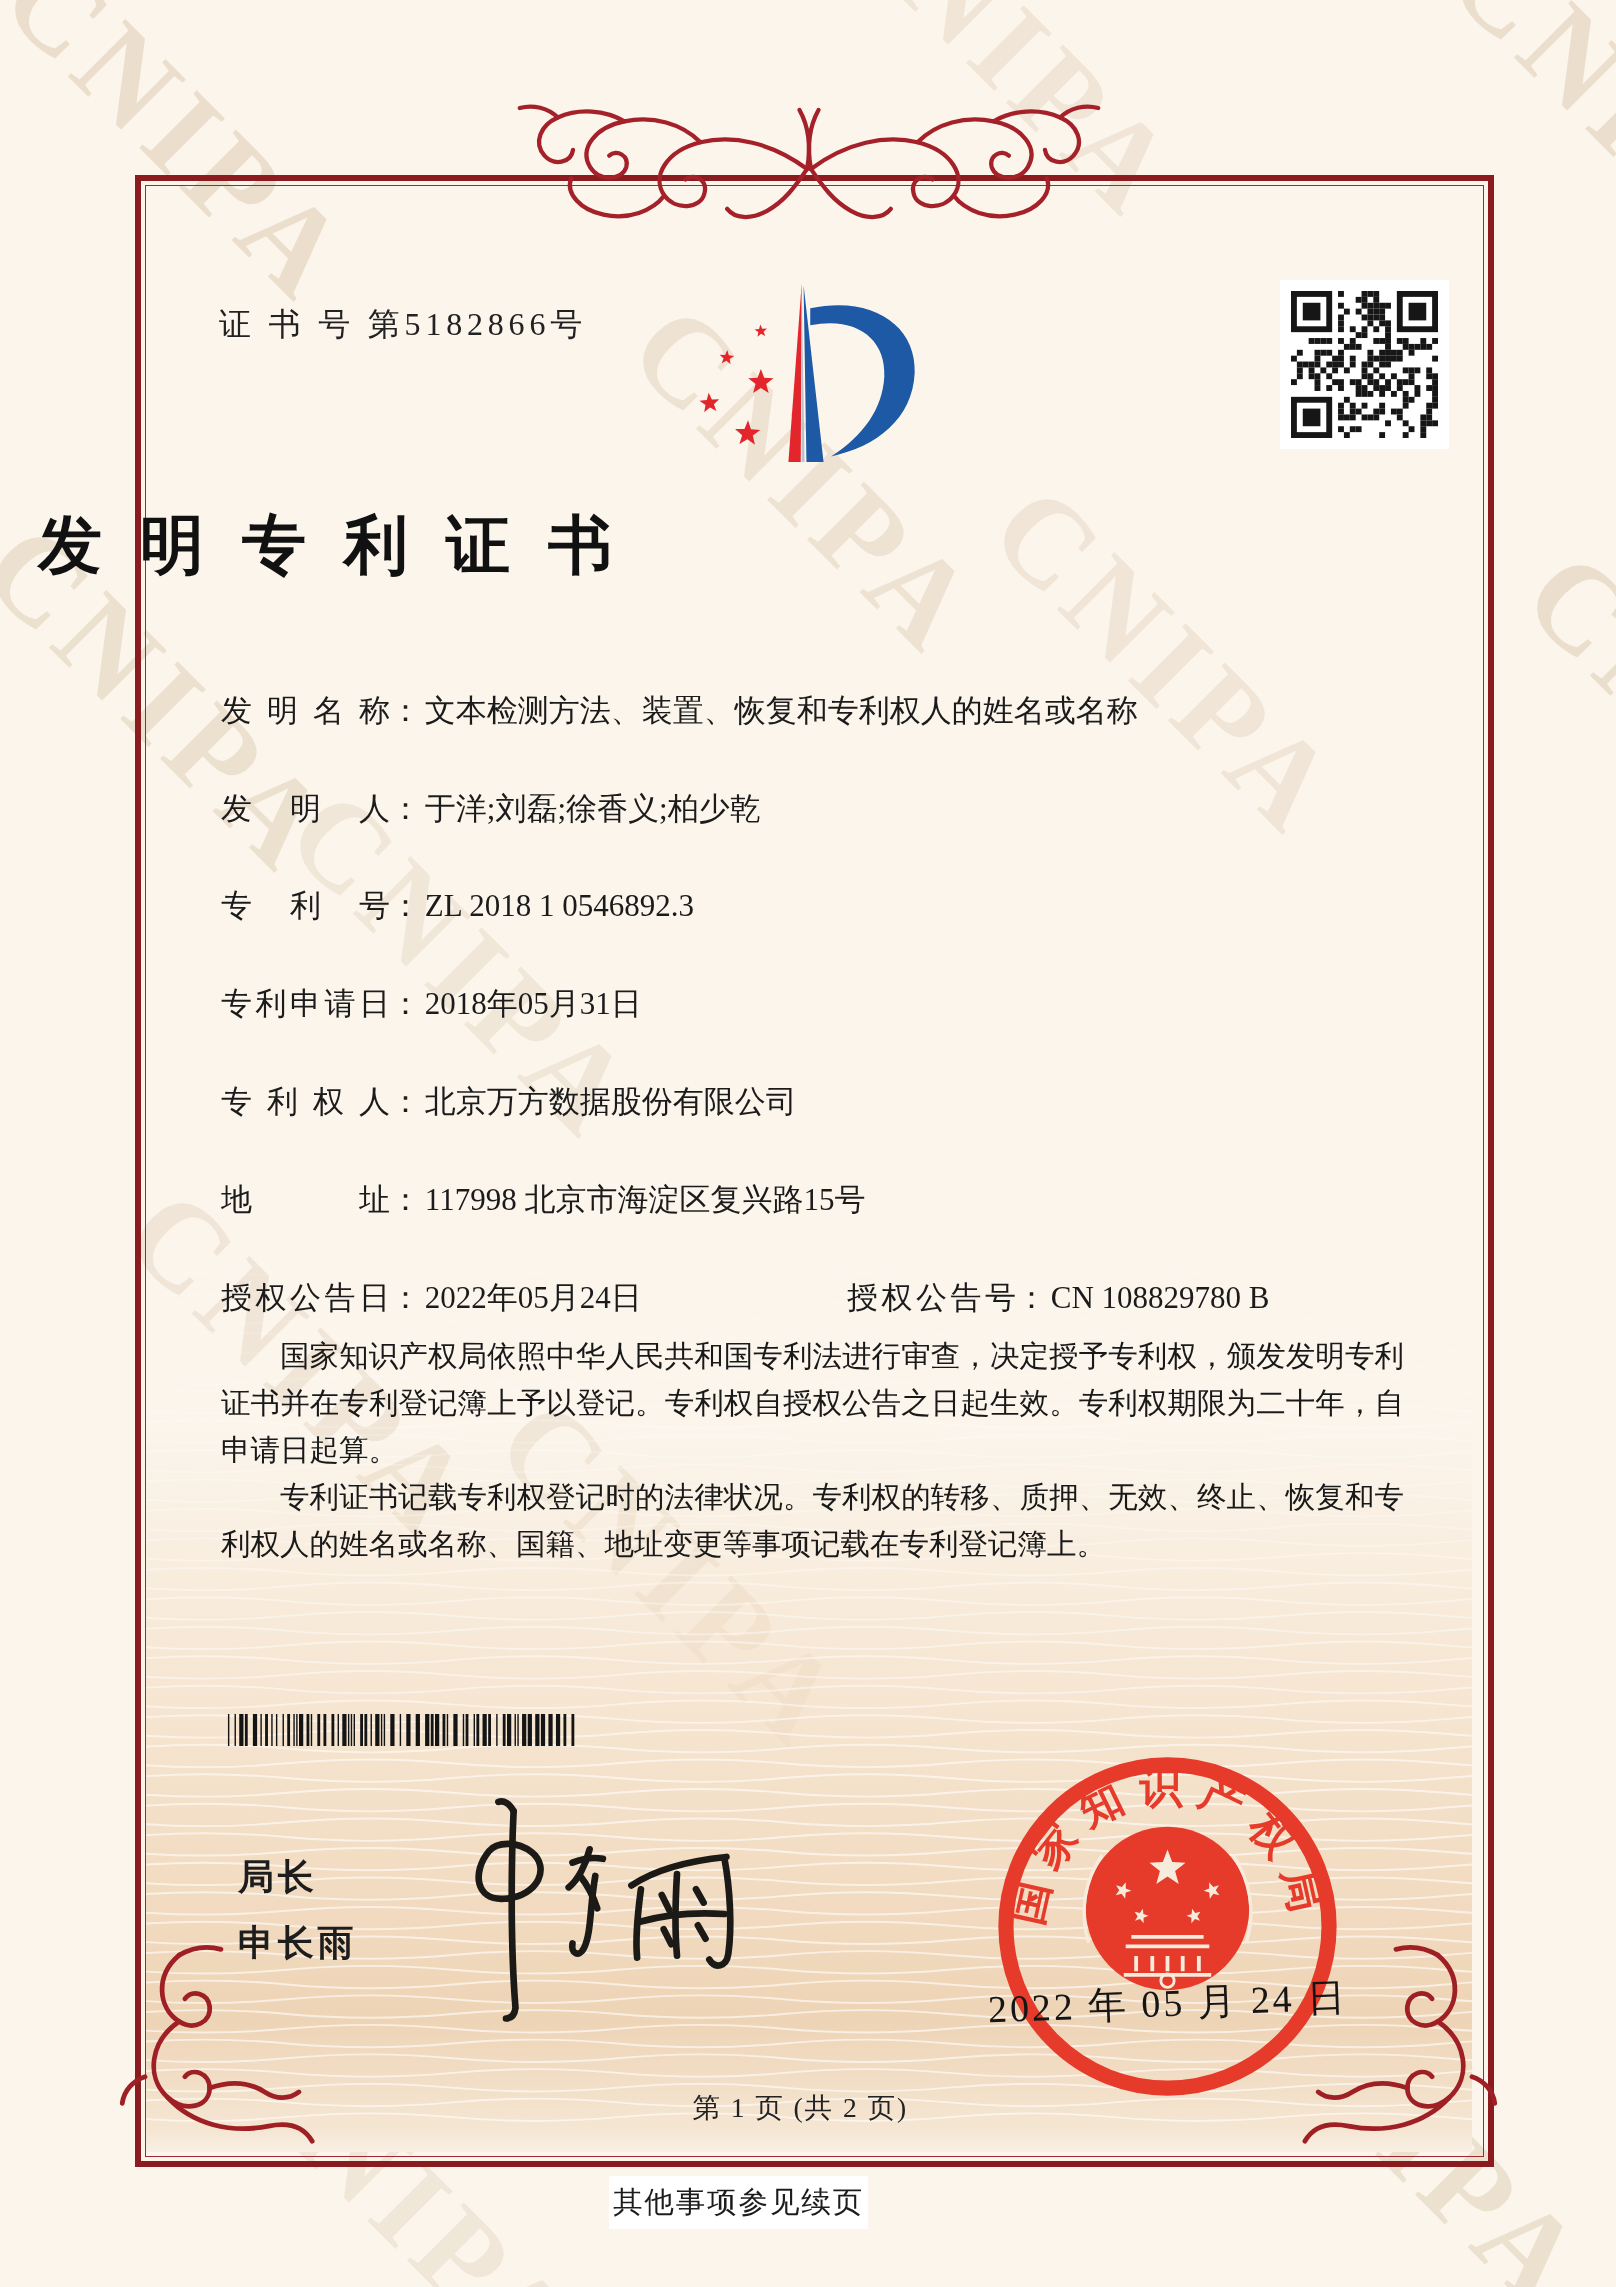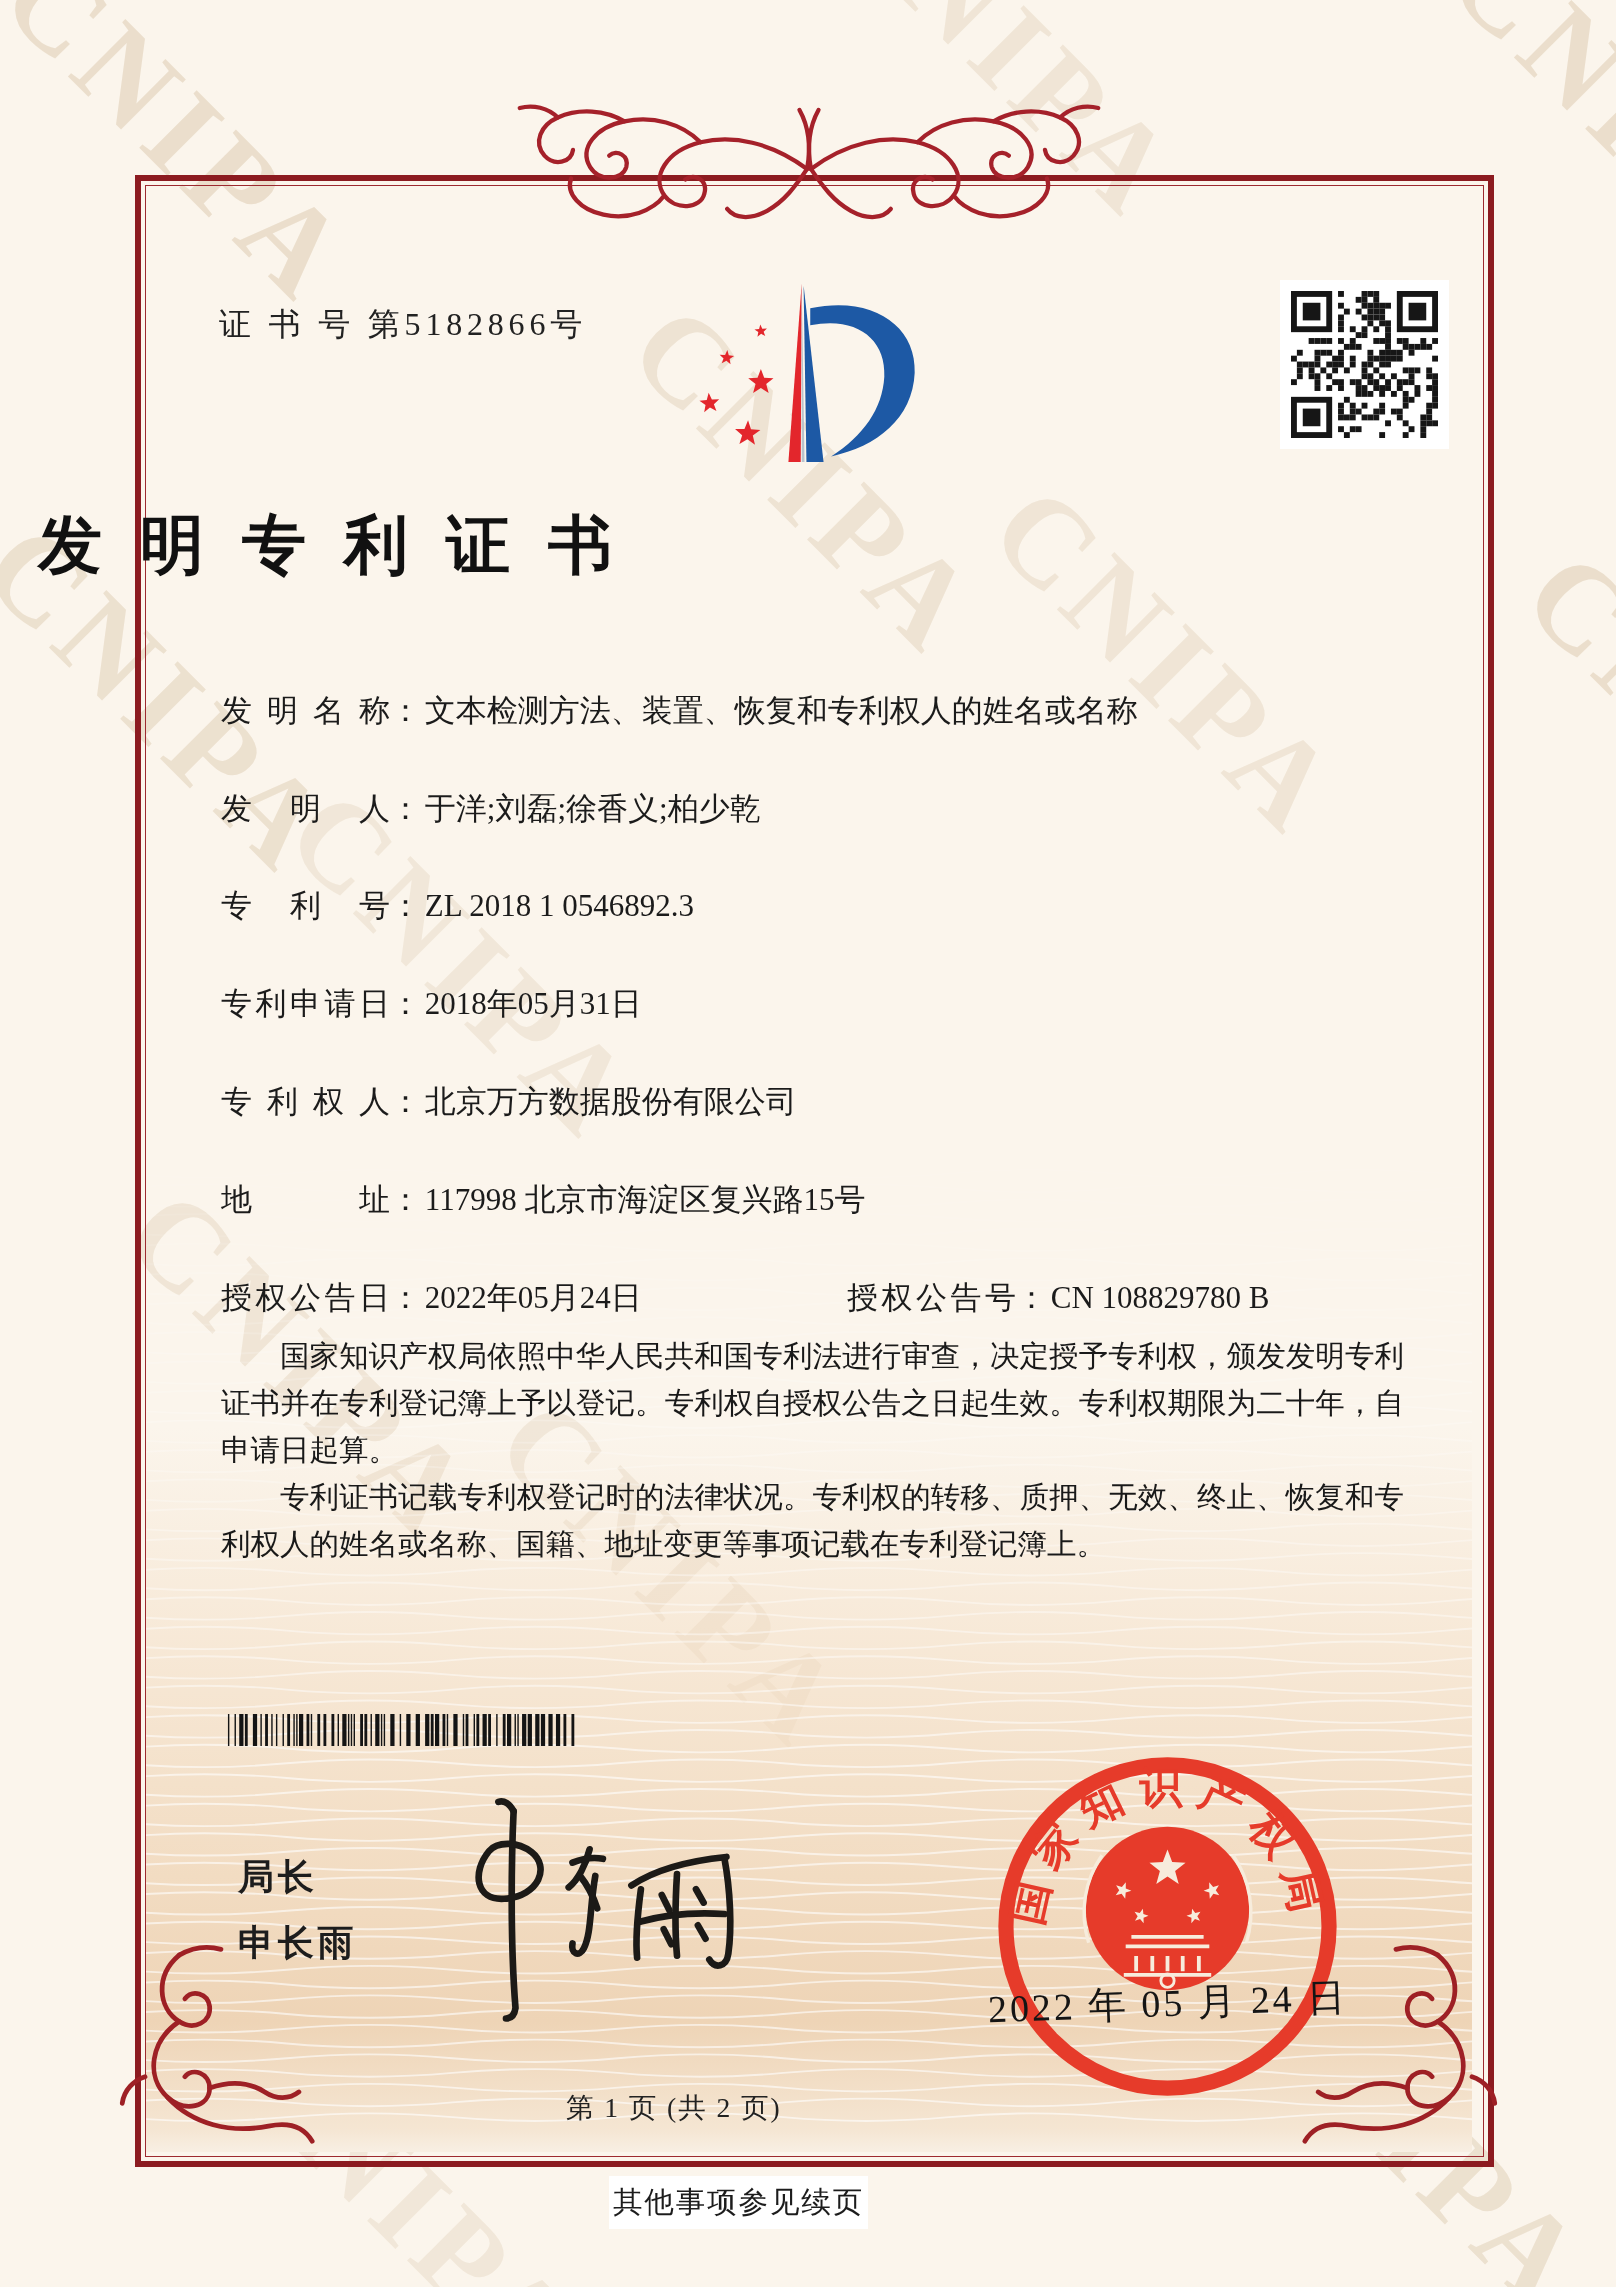--- a/index.html
+++ b/index.html
@@ -44,21 +44,21 @@
   .director-label{position:absolute;left:238px;top:1853px;font-family:"Liberation Sans","DejaVu Sans",sans-serif;
                   font-weight:600;font-size:36px;letter-spacing:3.8px;color:#1d1d1d;}
   .director-name{position:absolute;left:238px;top:1919px;font-family:Liberation Mono, monospace;
                  font-weight:600;font-size:36px;letter-spacing:3.8px;color:#1d1d1d;}
   .signature{position:absolute;left:392px;top:1794px;}
   .signature path{stroke:#1c1a17;stroke-width:7;fill:none;stroke-linecap:round;stroke-linejoin:round;}
   .seal{position:absolute;left:986px;top:1745px;}
   .ring-text{font-family:"Liberation Serif",serif;font-weight:700;font-size:45px;fill:#e63b2a;letter-spacing:14px;}
   .seal-date{position:absolute;left:976px;top:1978px;width:384px;text-align:center;font-size:38px;
              letter-spacing:2.9px;transform:rotate(-2deg);color:#151515;}
-  .page-info{position:absolute;left:566px;top:2089px;width:342px;text-align:left;font-size:27.6px;
+  .page-info{position:absolute;left:566px;top:2089px;width:342px;text-align:right;font-size:27.6px;
              letter-spacing:1.9px;color:#222;}
   .continuation{position:absolute;left:609px;top:2176px;width:259px;height:53px;background:#ffffff;
                 display:flex;align-items:center;justify-content:center;font-size:29.5px;color:#1c1c1c;letter-spacing:1.9px;font-family:Liberation Serif, serif;}
 </style>
 </head>
 <body>
 
 <div class="page">
 
   <div id="wmarks">

